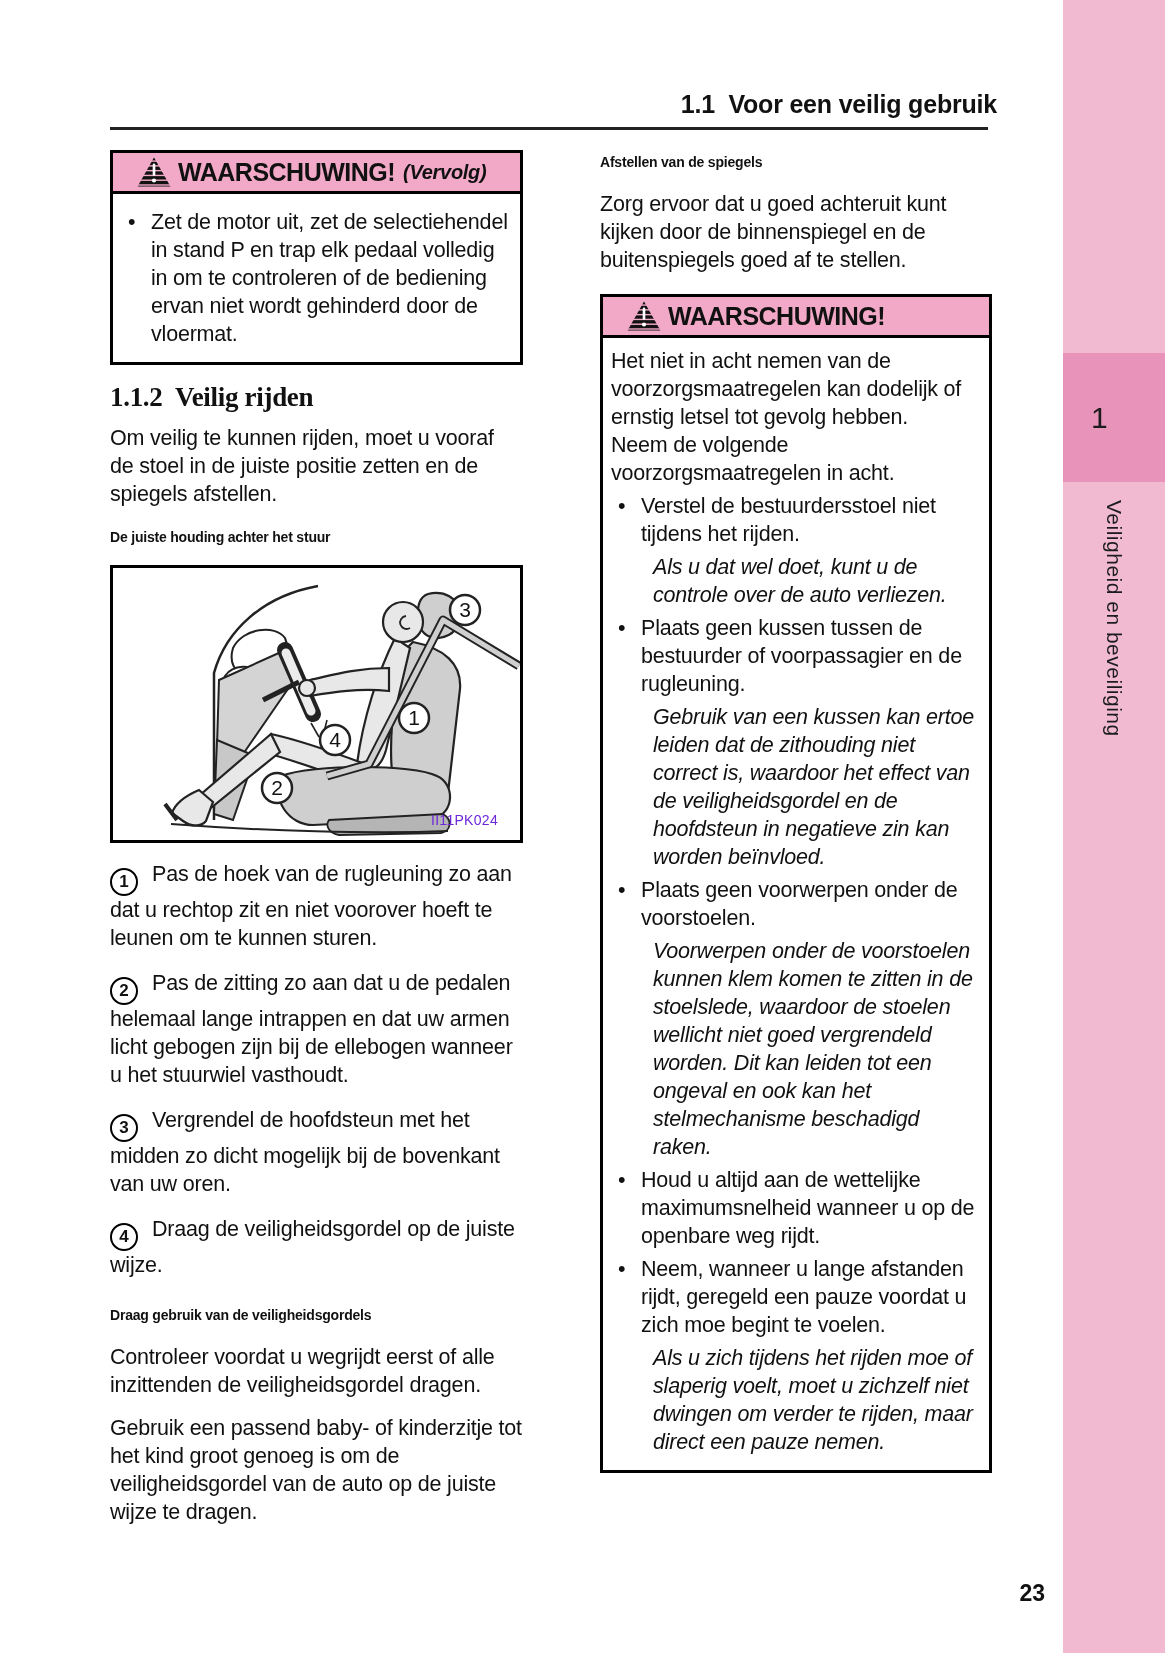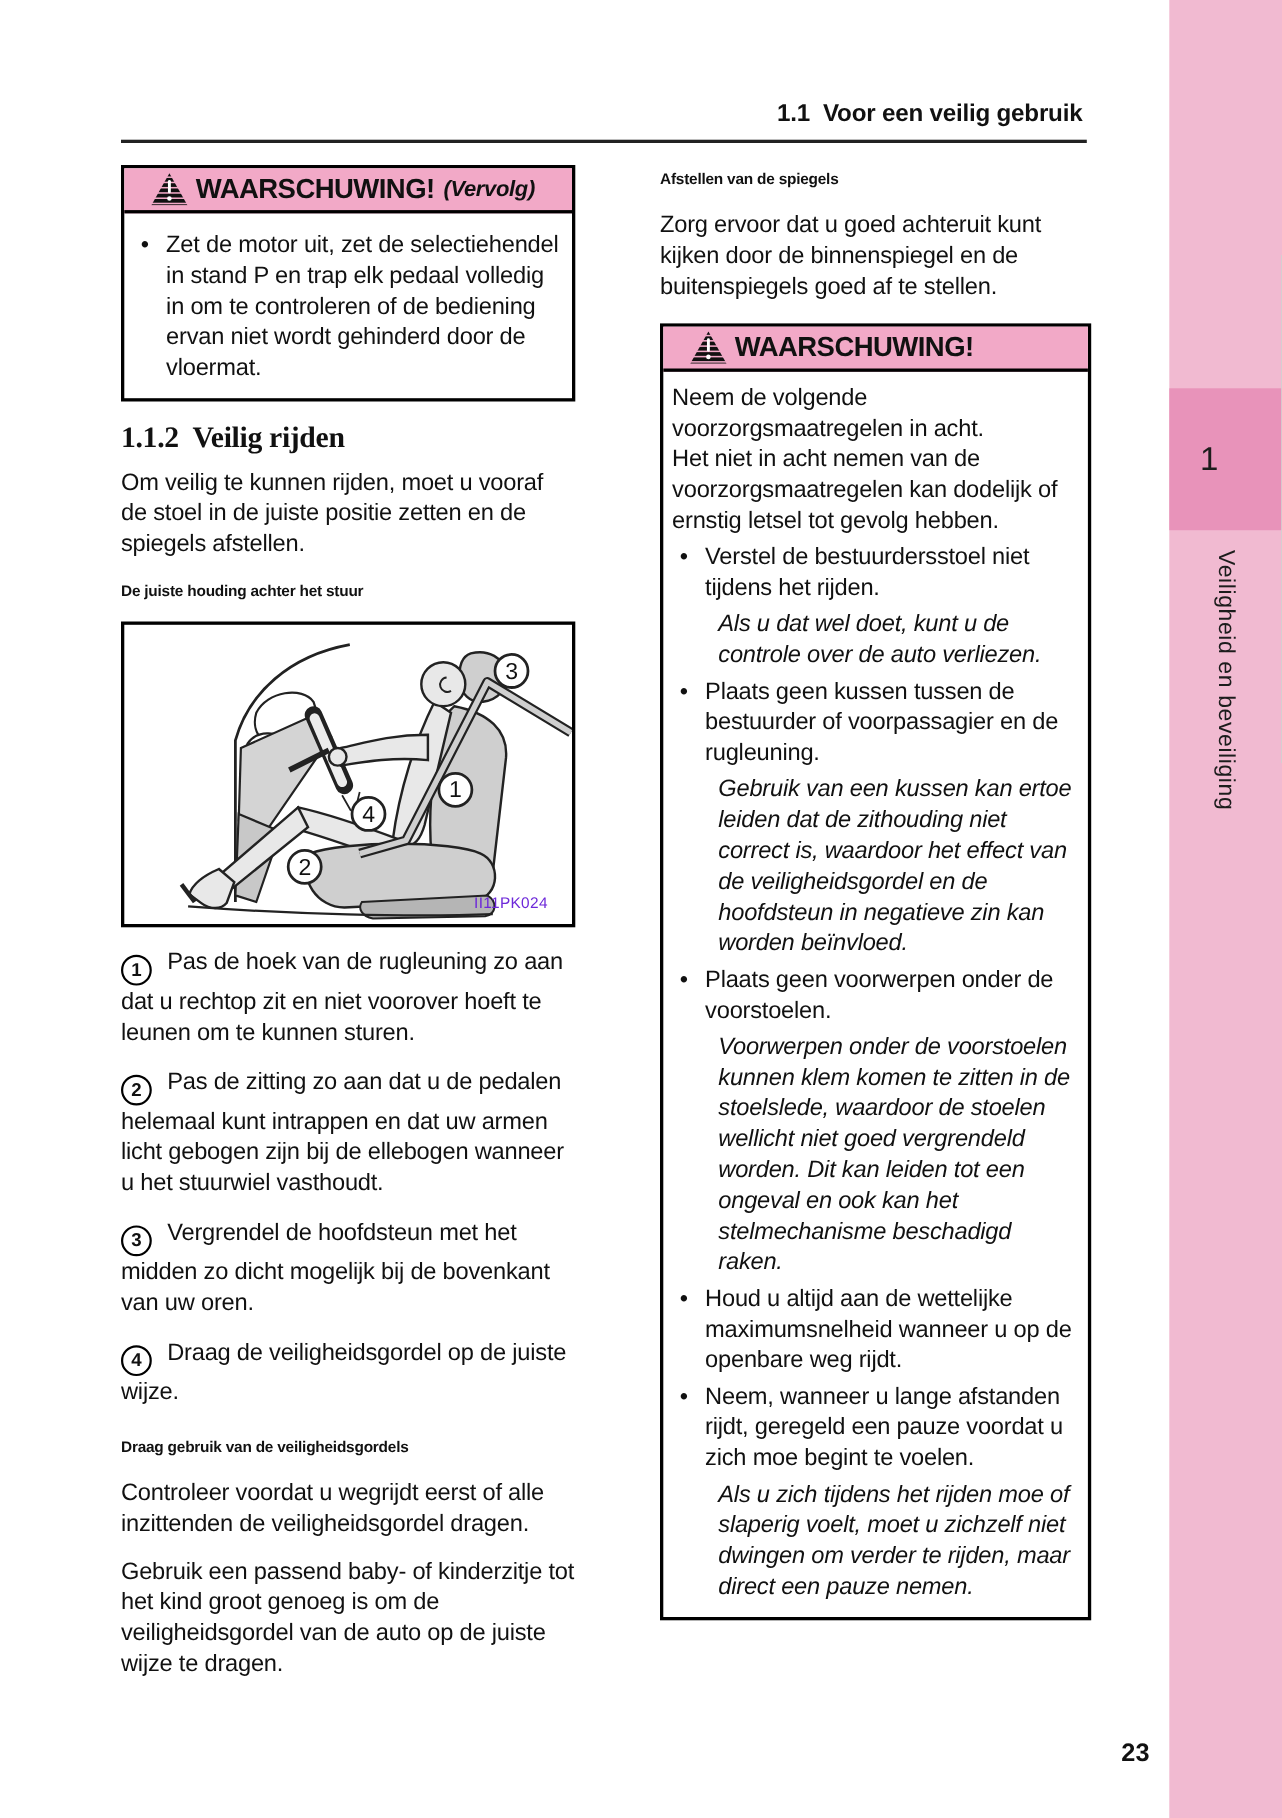--- a/index.html
+++ b/index.html
@@ -11,22 +11,22 @@
   }
   *{margin:0;padding:0;box-sizing:border-box;}
   body{background:#888;}
   .page{
     position:relative;width:1165px;height:1653px;background:#fff;
     font-family:"Liberation Sans",sans-serif;color:var(--ink);overflow:hidden;
     margin:0 auto;
   }
   
   .page-head-title{
-    position:absolute;top:90px;left:106px;width:878px;text-align:right;
-    font-size:22px;font-weight:bold;white-space:pre-wrap;letter-spacing:-0.2px;
+    position:absolute;top:90px;left:119px;width:878px;text-align:right;
+    font-size:25px;font-weight:bold;white-space:pre-wrap;letter-spacing:-0.2px;
   }
   .head-rule{position:absolute;top:127px;left:110px;width:878px;height:3px;background:#222;}
   
   .sidebar{position:absolute;top:0;right:0;width:102px;height:1653px;background:var(--pink-light);}
   .sidebar-tab{
     position:absolute;top:353px;left:0;width:102px;height:129px;background:var(--pink-dark);
     display:flex;align-items:center;
   }
   .sidebar-tab .chap-num{font-size:30px;padding-left:28px;color:#1c1c1c;}
   .sidebar-chapter{position:absolute;top:500px;left:0;width:100%;display:flex;justify-content:center;}
@@ -183,21 +183,21 @@
         <g>
           <circle class="callout-circle" cx="164" cy="220" r="15"></circle>
           <text class="callout-text" x="164" y="227">2</text>
         </g>
       </svg>
       <span class="fig-caption">II11PK024</span>
     </div>
 
     <div id="numbered-items">
         <div class="num-item"><span class="circle-num">1</span><span>Pas de hoek van de rugleuning zo aan dat u rechtop zit en niet voorover hoeft te leunen om te kunnen sturen.</span></div>
-        <div class="num-item"><span class="circle-num">2</span><span>Pas de zitting zo aan dat u de pedalen helemaal kunt intrappen en dat uw armen licht gebogen zijn bij de ellebogen wanneer u het stuurwiel vasthoudt.</span></div>
+        <div class="num-item"><span class="circle-num">2</span><span>Pas de zitting zo aan dat u de pedalen helemaal lange intrappen en dat uw armen licht gebogen zijn bij de ellebogen wanneer u het stuurwiel vasthoudt.</span></div>
         <div class="num-item"><span class="circle-num">3</span><span>Vergrendel de hoofdsteun met het midden zo dicht mogelijk bij de bovenkant van uw oren.</span></div>
         <div class="num-item"><span class="circle-num">4</span><span>Draag de veiligheidsgordel op de juiste wijze.</span></div>
       </div>
 
     <div class="belts-block">
       <h3 class="sub">Draag gebruik van de veiligheidsgordels</h3>
       <p class="para">Controleer voordat u wegrijdt eerst of alle inzittenden de veiligheidsgordel dragen.</p>
       <p class="para">Gebruik een passend baby- of kinderzitje tot het kind groot genoeg is om de veiligheidsgordel van de auto op de juiste wijze te dragen.</p>
     </div>
   </div>
@@ -222,22 +222,22 @@
             <rect x="0" y="20.4" width="36" height="3.6" fill="#111"></rect>
             <rect x="0" y="25.5" width="36" height="3.6" fill="#111"></rect>
             <rect x="0" y="30.6" width="36" height="1.4" fill="#111"></rect>
             <rect x="16.6" y="7" width="2.8" height="13" rx="1.4" fill="#fff"></rect>
             <circle cx="18" cy="25" r="2.2" fill="#fff"></circle>
           </g>
         </svg>
         <span class="wtitle">WAARSCHUWING!</span>
       </div>
       <div class="warnbox-body" id="warning-main-body">
+          <div class="wpara">Het niet in acht nemen van de voorzorgsmaatregelen kan dodelijk of ernstig letsel tot gevolg hebben.</div>
           <div class="wpara">Neem de volgende voorzorgsmaatregelen in acht.</div>
-          <div class="wpara">Het niet in acht nemen van de voorzorgsmaatregelen kan dodelijk of ernstig letsel tot gevolg hebben.</div>
           <div class="wbullet">
             <span class="marker">•</span>
             <span class="btext">Verstel de bestuurdersstoel niet tijdens het rijden.</span>
           </div>
           <div class="wsub">Als u dat wel doet, kunt u de controle over de auto verliezen.</div>
           <div class="wbullet">
             <span class="marker">•</span>
             <span class="btext">Plaats geen kussen tussen de bestuurder of voorpassagier en de rugleuning.</span>
           </div>
           <div class="wsub">Gebruik van een kussen kan ertoe leiden dat de zithouding niet correct is, waardoor het effect van de veiligheidsgordel en de hoofdsteun in negatieve zin kan worden beïnvloed.</div>

